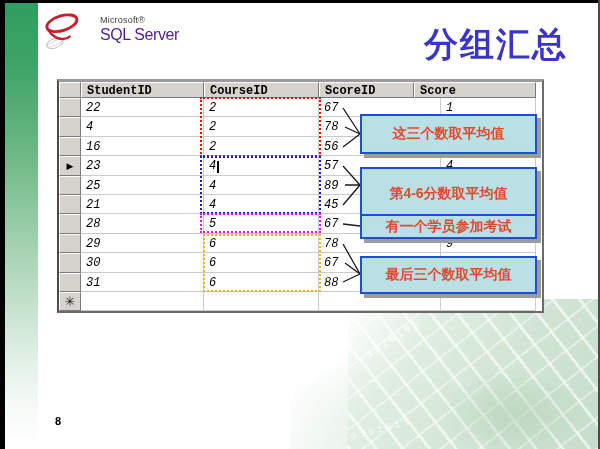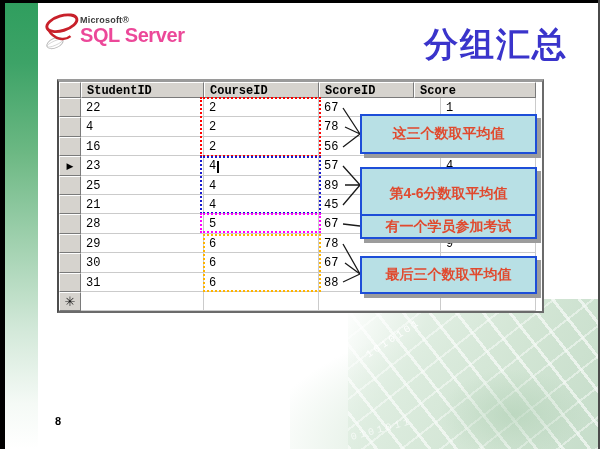--- a/index.html
+++ b/index.html
@@ -25,43 +25,43 @@
                repeating-linear-gradient(-38deg,rgba(255,255,255,0.55) 0 2px,rgba(255,255,255,0) 2px 24px);}
   .watermark::after{content:"";position:absolute;left:90px;top:70px;width:150px;height:90px;border-radius:50%;
     background:radial-gradient(ellipse,rgba(173,206,178,0.55),rgba(173,206,178,0) 70%);}
   .binary{position:absolute;font-family:"Liberation Mono",monospace;font-size:10px;
     color:rgba(255,255,255,0.95);letter-spacing:3px;}
   .b-a{left:14px;top:34px;transform:rotate(-33deg);}
   .b-b{left:2px;bottom:14px;transform:rotate(-15deg);color:rgba(255,255,255,0.7);}
 
   
   .logo{position:absolute;left:42px;top:9px;display:flex;align-items:flex-start;z-index:2;}
-  .logo-text{margin-left:0;font-weight:bold;}
+  .logo-text{margin-left:20px;}
   .logo-ms{font-size:9px;color:#3c3c3c;letter-spacing:0.2px;margin-top:6px;}
-  .logo-prod{font-size:20px;color:#ec4899;letter-spacing:-0.4px;line-height:20px;}
+  .logo-prod{font-size:16px;color:#4c1d95;letter-spacing:-0.4px;line-height:20px;}
 
   
   .title{position:absolute;left:424px;top:22px;font-size:34px;font-weight:bold;color:#3a34cb;
     letter-spacing:2px;z-index:2;white-space:nowrap;}
 
   
   .grid{position:absolute;left:57px;top:79px;width:483px;z-index:2;background:#fff;
     border-top:3px solid #9a9a9a;border-left:2px solid #4d4d4d;border-right:2px solid #6b6b6b;border-bottom:2px solid #6b6b6b;
     box-sizing:content-box;}
   .hrow,.row{display:flex;}
   .hrow{height:16px;}
   .row{height:19.4px;}
   .w-sel{width:22px;}.w-stu{width:123px;}.w-cou{width:115px;}.w-sco{width:122px;}.w-sid{width:95px;}
   .hcell,.hsel,.sel{background:#d6d3ce;border-top:1px solid #ffffff;border-left:1px solid #ffffff;
     border-right:1px solid #7a7a7a;border-bottom:1px solid #7a7a7a;box-sizing:border-box;}
   .hcell{font-family:"Liberation Mono",monospace;font-weight:bold;font-size:12px;color:#000;
     padding:1px 0 0 5px;white-space:nowrap;overflow:hidden;}
   .sel{display:flex;align-items:center;justify-content:center;}
   .cell{font-family:"Liberation Mono",monospace;font-size:12px;color:#000;box-sizing:border-box;
-    padding:3px 0 0 5px;border-right:1px solid #cbcbcb;border-bottom:1px solid #cbcbcb;background:#fff;white-space:nowrap;}
+    padding:3px 0 0 5px;border-right:1px solid #cbcbcb;border-bottom:1px solid #cbcbcb;background:#fff;white-space:nowrap;font-style:italic;}
   .arrow{font-size:9px;color:#000;font-family:"DejaVu Sans",sans-serif;}
   .newrow{font-size:13px;color:#1a1a1a;font-family:"DejaVu Sans",sans-serif;}
   .caret{display:inline-block;width:2px;height:12px;background:#000;margin-left:1px;vertical-align:text-bottom;}
 
   
   .dotted{position:absolute;z-index:3;box-sizing:border-box;}
   .g-red{left:200px;top:97px;width:121px;height:60px;border:2px dotted #ff0000;}
   .g-blue{left:200px;top:156px;width:121px;height:58px;border:2px dotted #1a1acd;}
   .g-magenta{left:200px;top:213px;width:121px;height:20px;border:2px dotted #ff00ff;}
   .g-orange{left:203px;top:234px;width:118px;height:58px;border:2px dotted #ffb400;}

